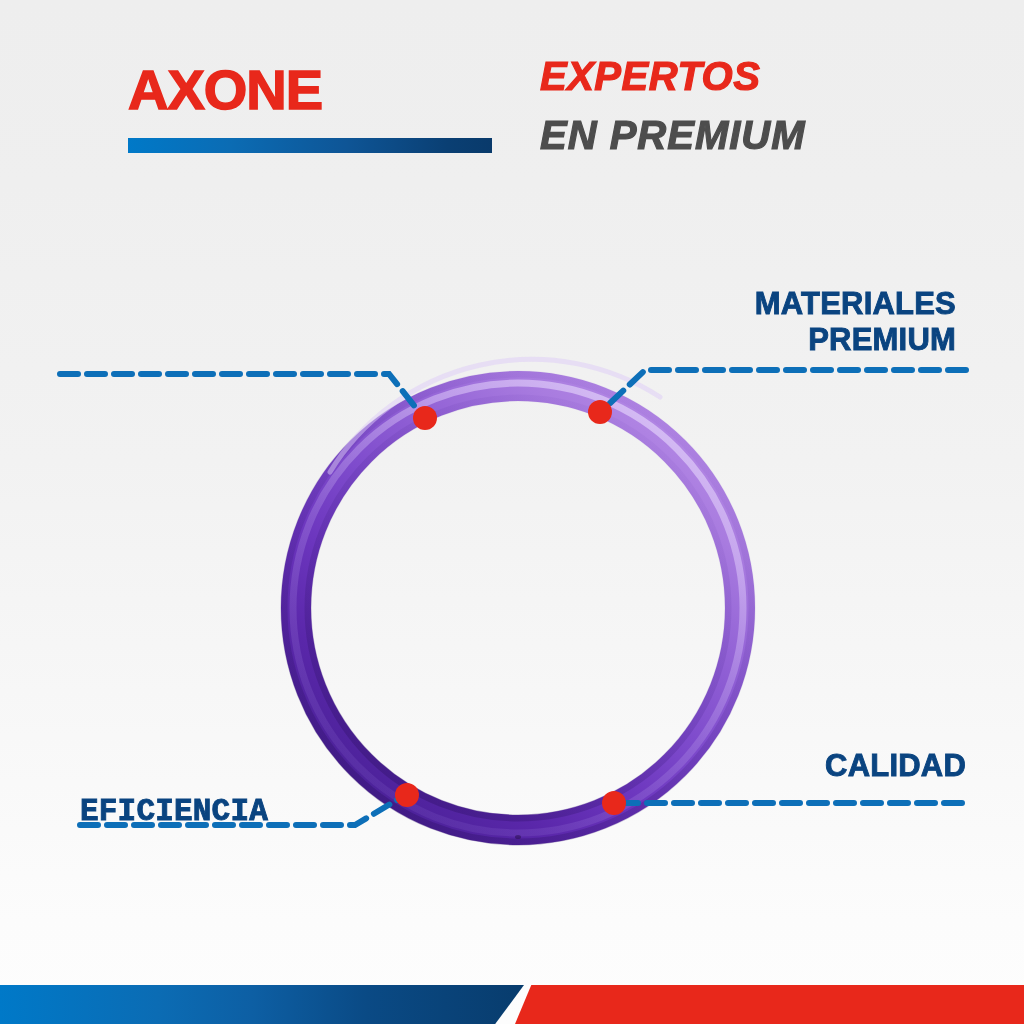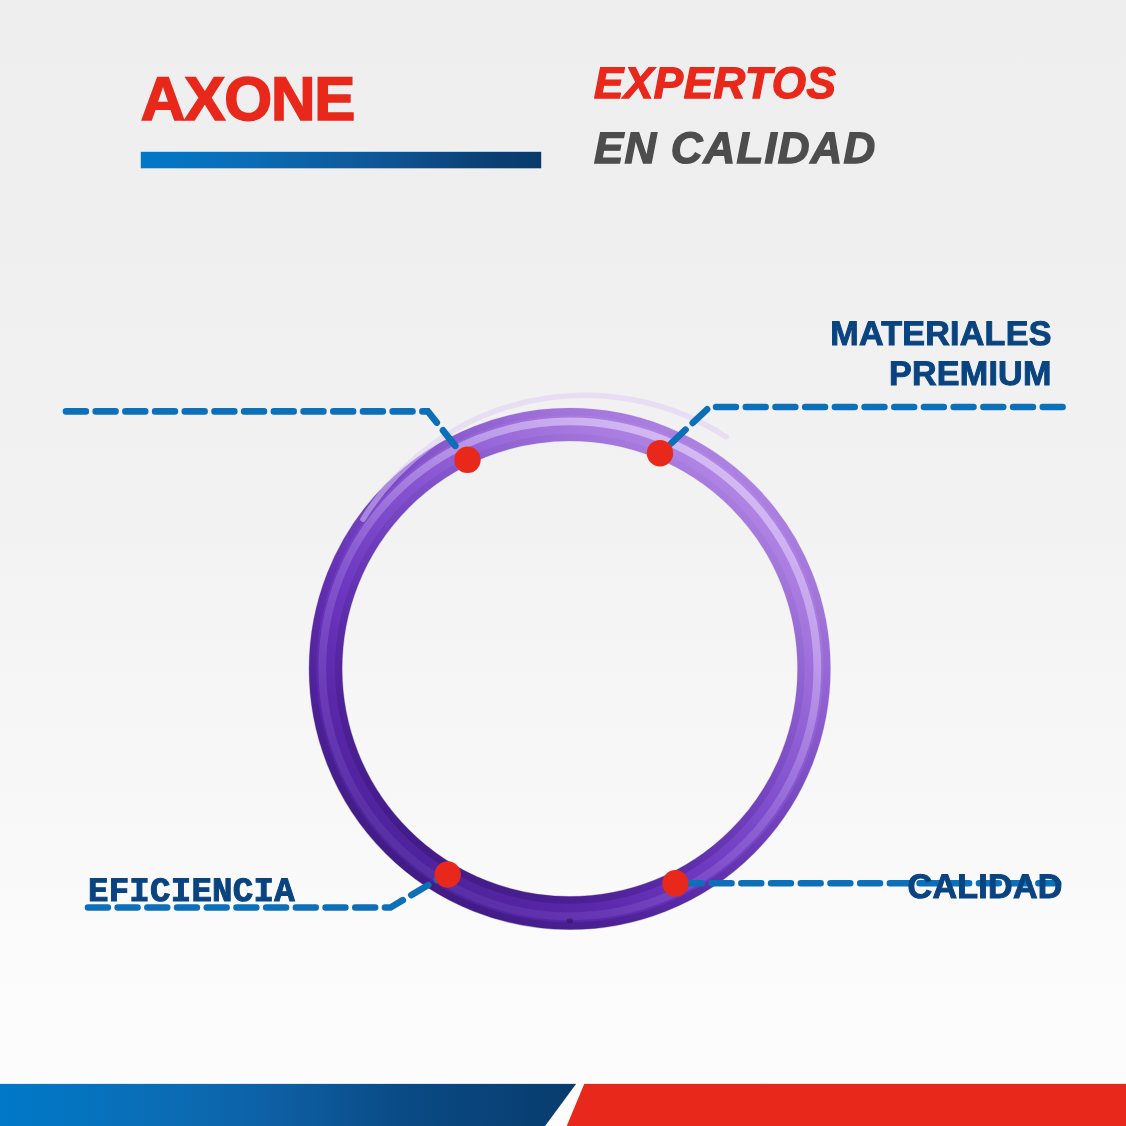--- a/index.html
+++ b/index.html
@@ -120,21 +120,21 @@
     text-align: right;
   }
   #label-eficiencia {
     left: 80px;
     top: 794px;
     text-align: left;
     font-family: Liberation Mono, monospace;
   }
   #label-calidad {
     right: 58px;
-    top: 788px;
+    top: 748px;
     text-align: left;
   }
 
   
   #footer-bar {
     position: absolute;
     left: 0;
     top: 985px;
     width: 1024px;
     height: 39px;
@@ -164,21 +164,21 @@
 
   <div id="header">
 
     <div id="brand-block">
       <div id="brand-wordmark">AXONE</div>
       <div id="brand-underline"></div>
     </div>
 
     <div id="tagline-block">
       <div id="tagline-top" class="tagline-line">EXPERTOS</div>
-      <div id="tagline-bottom" class="tagline-line">EN CALIDAD</div>
+      <div id="tagline-bottom" class="tagline-line">EN PREMIUM</div>
     </div>
 
   </div>
 
   <div id="product-area">
 
     <svg id="oring-svg" width="1024" height="810" viewBox="0 0 1024 810">
       <defs>
         <linearGradient id="ringGrad" x1="0.85" y1="0.05" x2="0.12" y2="0.95">
           <stop offset="0%" stop-color="#b58ae6"></stop>

